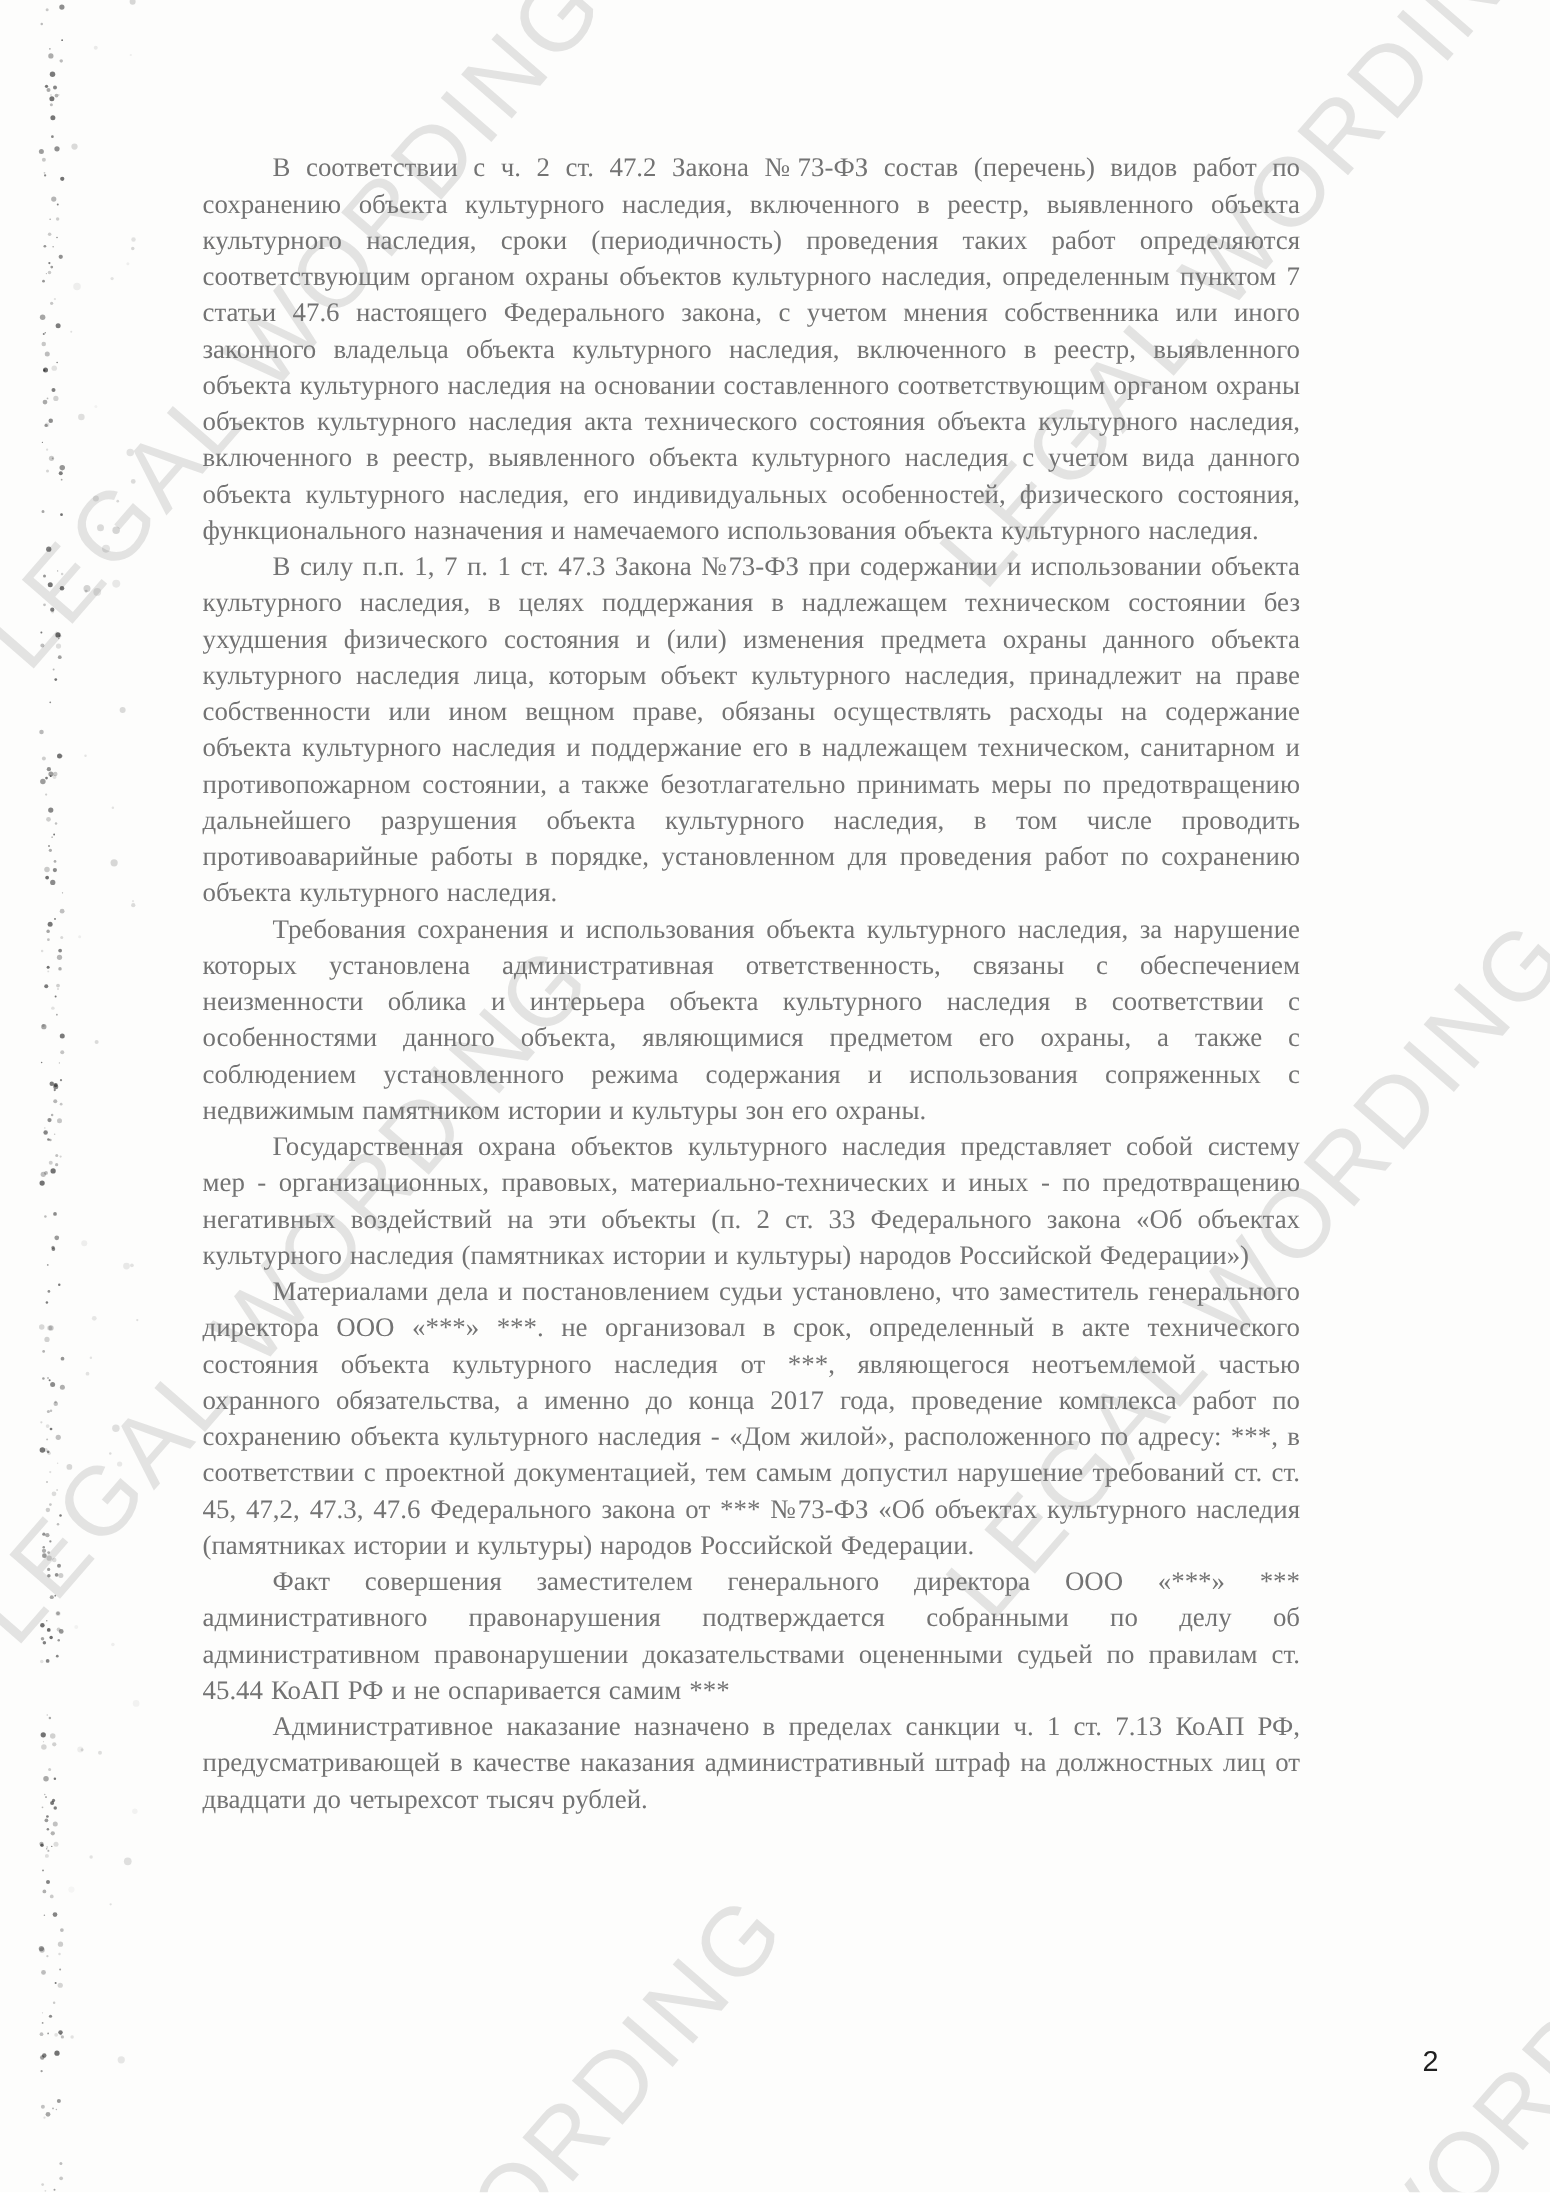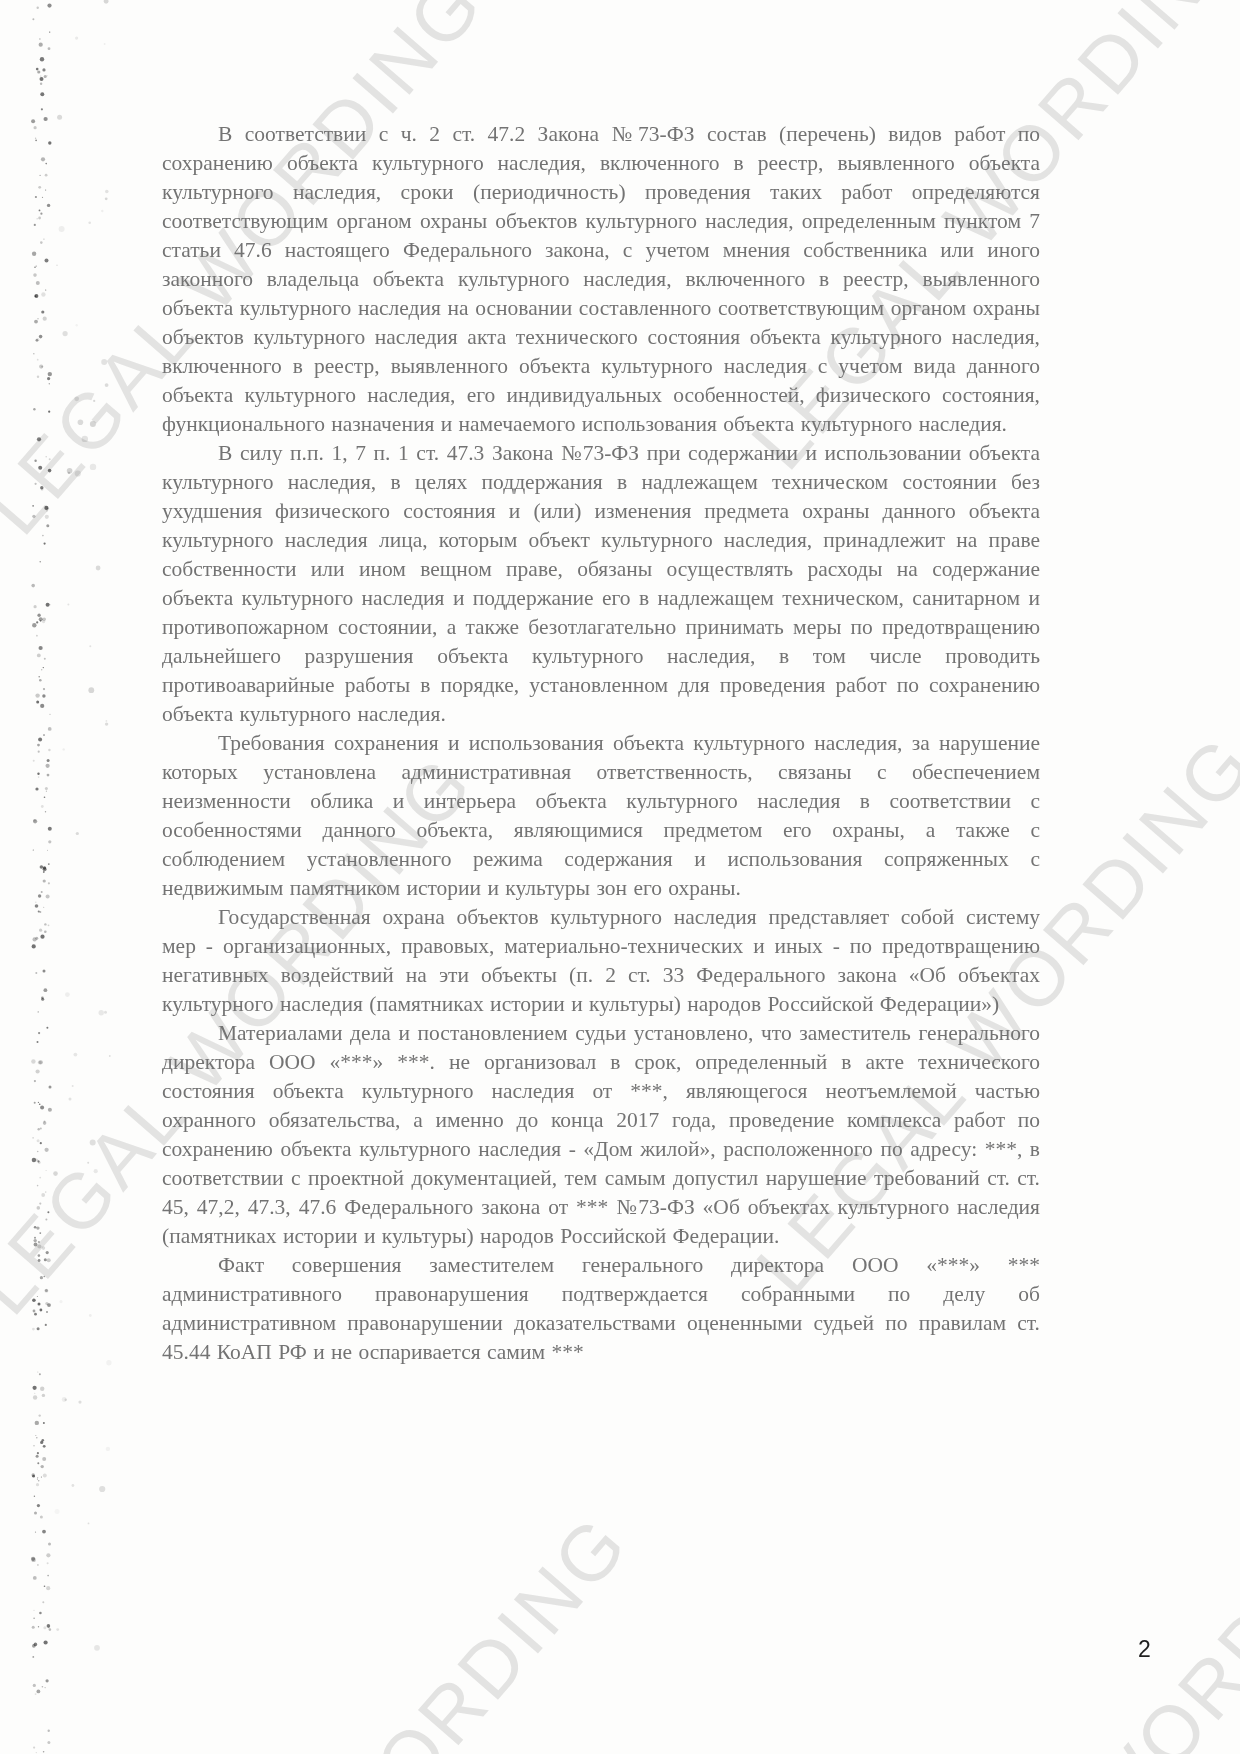--- a/index.html
+++ b/index.html
@@ -442,17 +442,18 @@
       <circle cx="106.1" cy="1.3" r="2.4" fill="rgba(45,45,45,0.18)"></circle>
     </svg>
 
   <main class="content">
       <p>В соответствии с ч. 2 ст. 47.2 Закона №73-ФЗ состав (перечень) видов работ по сохранению объекта культурного наследия, включенного в реестр, выявленного объекта культурного наследия, сроки (периодичность) проведения таких работ определяются соответствующим органом охраны объектов культурного наследия, определенным пунктом 7 статьи 47.6 настоящего Федерального закона, с учетом мнения собственника или иного законного владельца объекта культурного наследия, включенного в реестр, выявленного объекта культурного наследия на основании составленного соответствующим органом охраны объектов культурного наследия акта технического состояния объекта культурного наследия, включенного в реестр, выявленного объекта культурного наследия с учетом вида данного объекта культурного наследия, его индивидуальных особенностей, физического состояния, функционального назначения и намечаемого использования объекта культурного наследия.</p>
       <p>В силу п.п. 1, 7 п. 1 ст. 47.3 Закона №73-ФЗ при содержании и использовании объекта культурного наследия, в целях поддержания в надлежащем техническом состоянии без ухудшения физического состояния и (или) изменения предмета охраны данного объекта культурного наследия лица, которым объект культурного наследия, принадлежит на праве собственности или ином вещном праве, обязаны осуществлять расходы на содержание объекта культурного наследия и поддержание его в надлежащем техническом, санитарном и противопожарном состоянии, а также безотлагательно принимать меры по предотвращению дальнейшего разрушения объекта культурного наследия, в том числе проводить противоаварийные работы в порядке, установленном для проведения работ по сохранению объекта культурного наследия.</p>
       <p>Требования сохранения и использования объекта культурного наследия, за нарушение которых установлена административная ответственность, связаны с обеспечением неизменности облика и интерьера объекта культурного наследия в соответствии с особенностями данного объекта, являющимися предметом его охраны, а также с соблюдением установленного режима содержания и использования сопряженных с недвижимым памятником истории и культуры зон его охраны.</p>
       <p>Государственная охрана объектов культурного наследия представляет собой систему мер - организационных, правовых, материально-технических и иных - по предотвращению негативных воздействий на эти объекты (п. 2 ст. 33 Федерального закона «Об объектах культурного наследия (памятниках истории и культуры) народов Российской Федерации»)</p>
       <p>Материалами дела и постановлением судьи установлено, что заместитель генерального директора ООО «***» ***. не организовал в срок, определенный в акте технического состояния объекта культурного наследия от ***, являющегося неотъемлемой частью охранного обязательства, а именно до конца 2017 года, проведение комплекса работ по сохранению объекта культурного наследия - «Дом жилой», расположенного по адресу: ***, в соответствии с проектной документацией, тем самым допустил нарушение требований ст. ст. 45, 47,2, 47.3, 47.6 Федерального закона от *** №73-ФЗ «Об объектах культурного наследия (памятниках истории и культуры) народов Российской Федерации.</p>
       <p>Факт совершения заместителем генерального директора ООО «***» *** административного правонарушения подтверждается собранными по делу об административном правонарушении доказательствами оцененными судьей по правилам ст. 45.44 КоАП РФ и не оспаривается самим ***</p>
+      <p>Административное наказание назначено в пределах санкции ч. 1 ст. 7.13 КоАП РФ, предусматривающей в качестве наказания административный штраф на должностных лиц от двадцати до четырехсот тысяч рублей.</p>
     </main>
 
   <div class="page-number">2</div>
 
 </div>
 
 </body></html>

